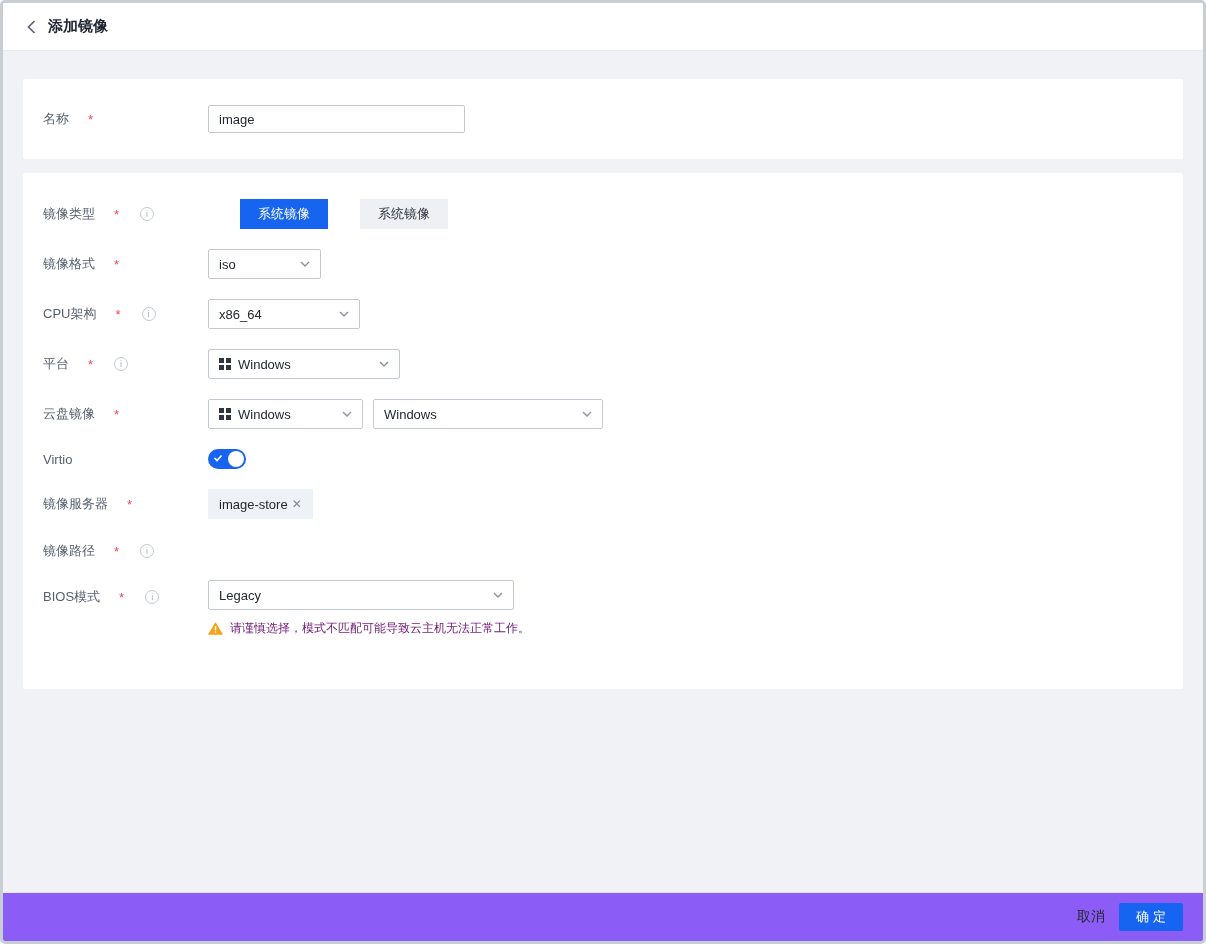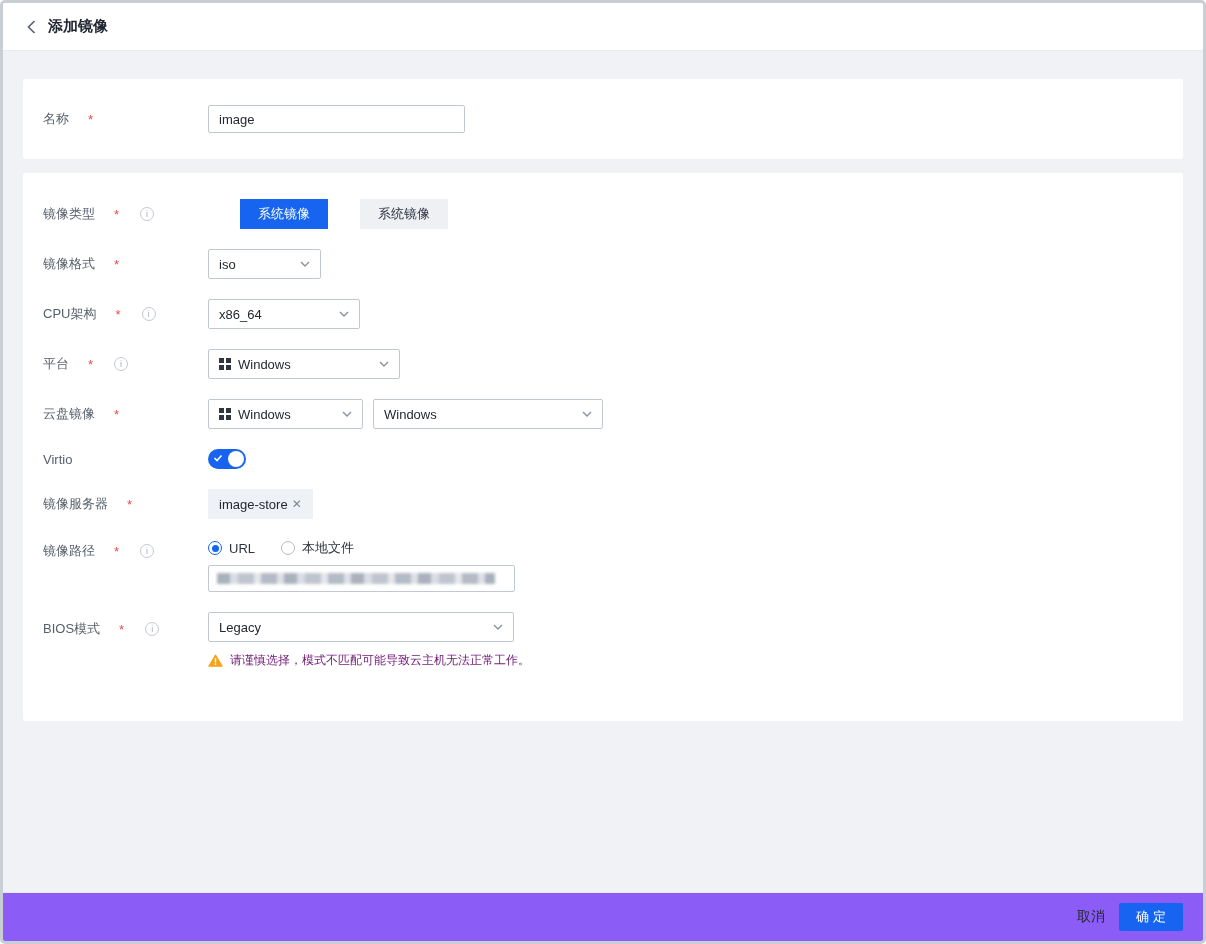--- a/index.html
+++ b/index.html
@@ -227,35 +227,20 @@
           <span>image-store</span>
           <span class="x">✕</span>
         </span>
       </div>
 
       <div class="row top">
         <div class="lblcol" style="padding-top:3px;">
           <span>镜像路径</span>
           <span class="req">*</span>
           <i class="info-ic">i</i>
-        </div>
-        <div>
-          <div class="radios">
-            <span class="radio sel">
-              <span class="rdot"></span>
-              <span>URL</span>
-            </span>
-            <span class="radio">
-              <span class="rdot"></span>
-              <span>本地文件</span>
-            </span>
-          </div>
-          <div class="urlbox">
-            <span class="redacted"></span>
-          </div>
         </div>
       </div>
 
       <div class="row top" style="margin-bottom:16px;">
         <div class="lblcol" style="padding-top:8px;">
           <span>BIOS模式</span>
           <span class="req">*</span>
           <i class="info-ic">i</i>
         </div>
         <div>

